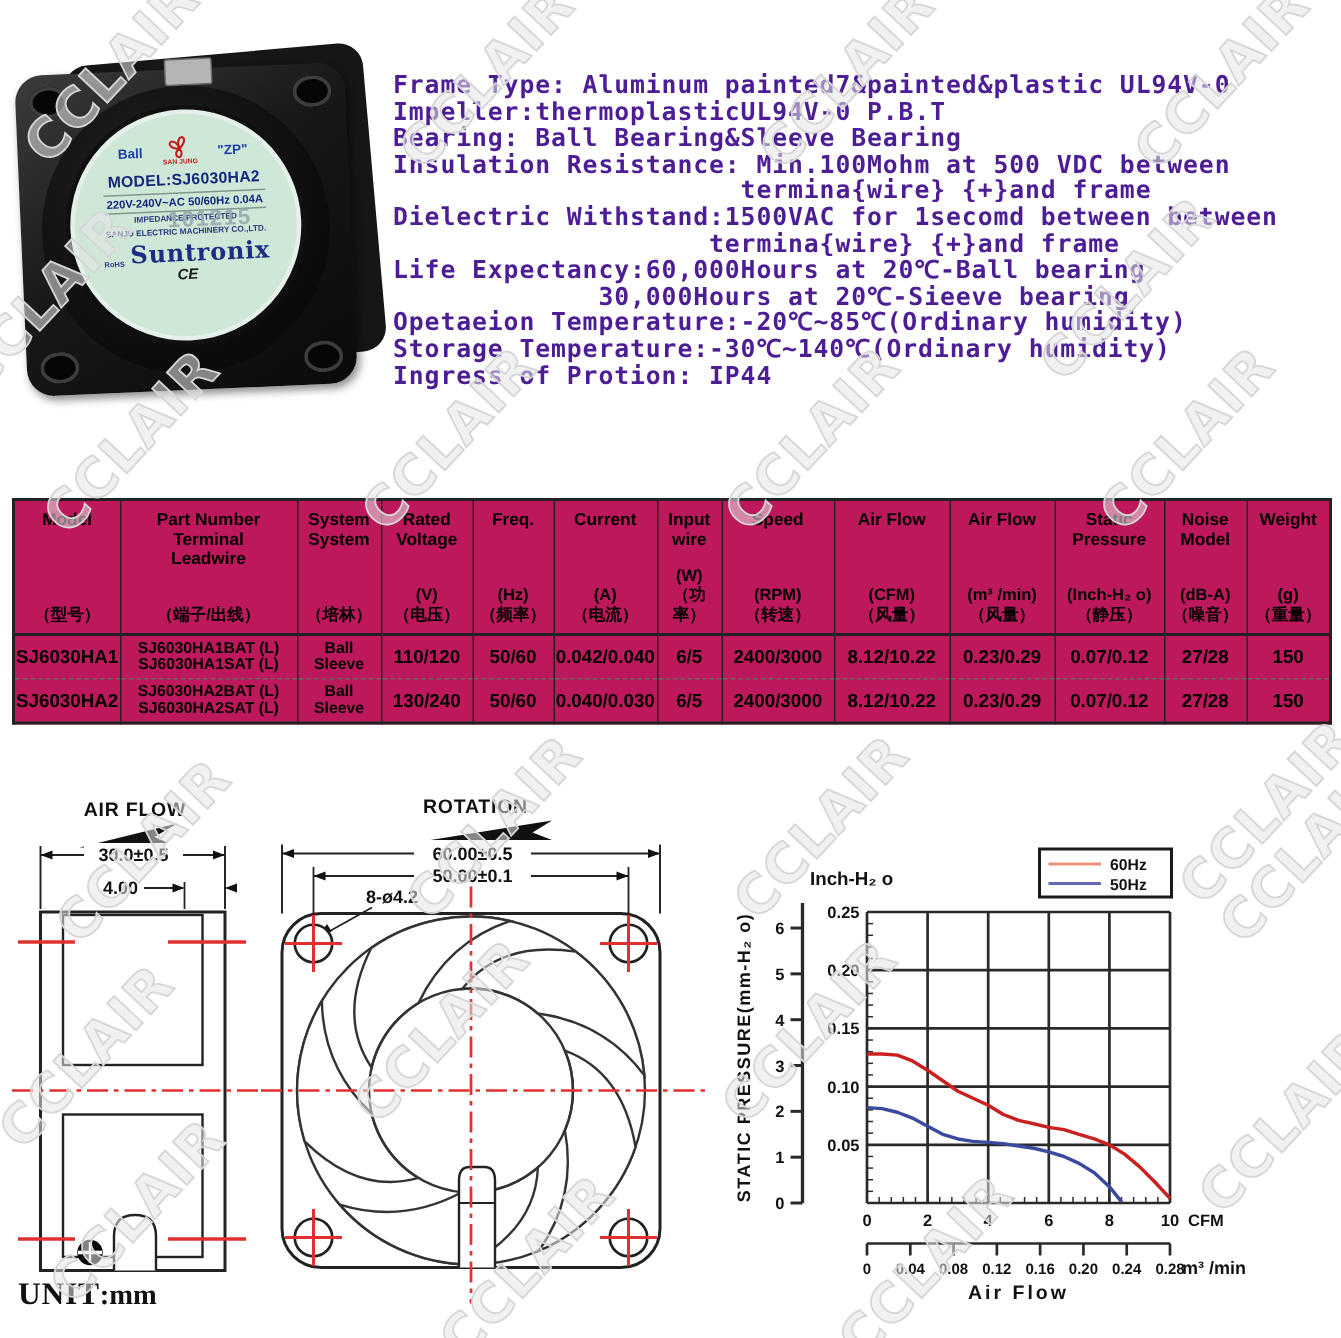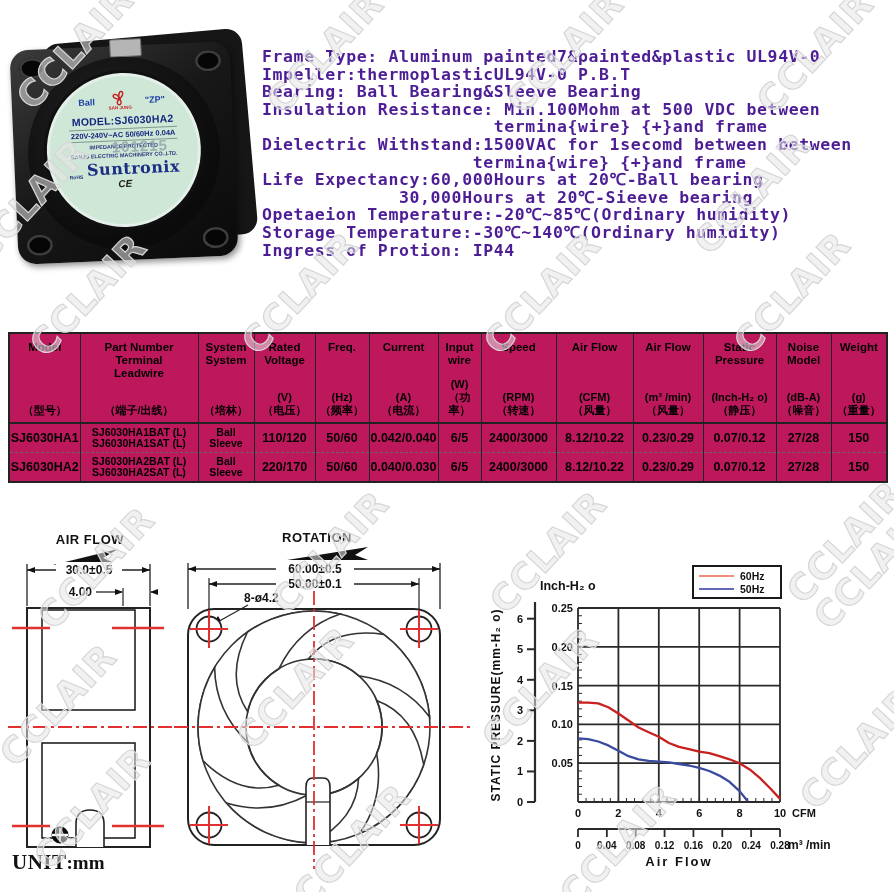--- a/index.html
+++ b/index.html
@@ -346,21 +346,21 @@
         <tr>
           <td>SJ6030HA2</td>
           <td class="">
             <div class="cell-multi">SJ6030HA2BAT (L)</div>
             <div class="cell-multi">SJ6030HA2SAT (L)</div>
           </td>
           <td class="">
             <div class="cell-multi">Ball</div>
             <div class="cell-multi">Sleeve</div>
           </td>
-          <td>220/170</td>
+          <td>130/240</td>
           <td>50/60</td>
           <td>0.040/0.030</td>
           <td>6/5</td>
           <td>2400/3000</td>
           <td>8.12/10.22</td>
           <td>0.23/0.29</td>
           <td>0.07/0.12</td>
           <td>27/28</td>
           <td>150</td>
         </tr>

